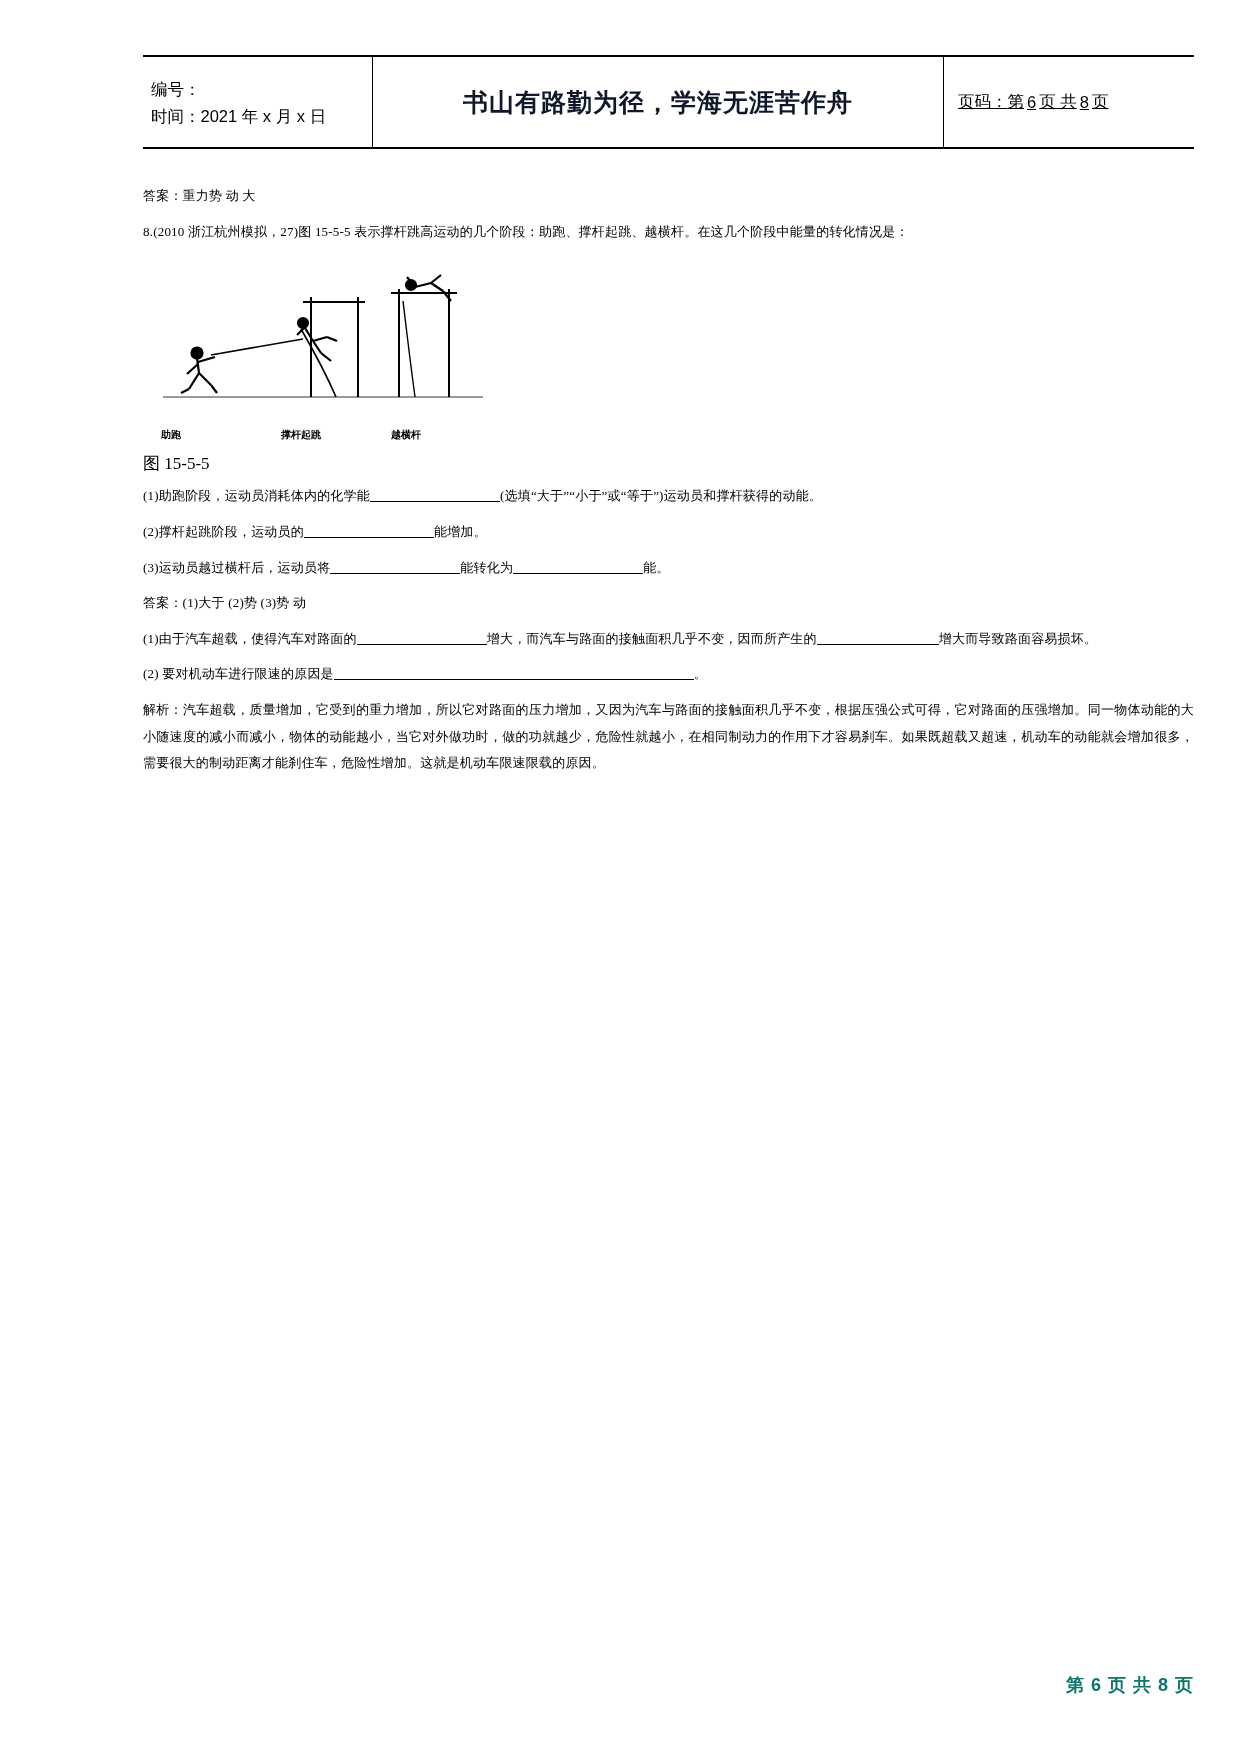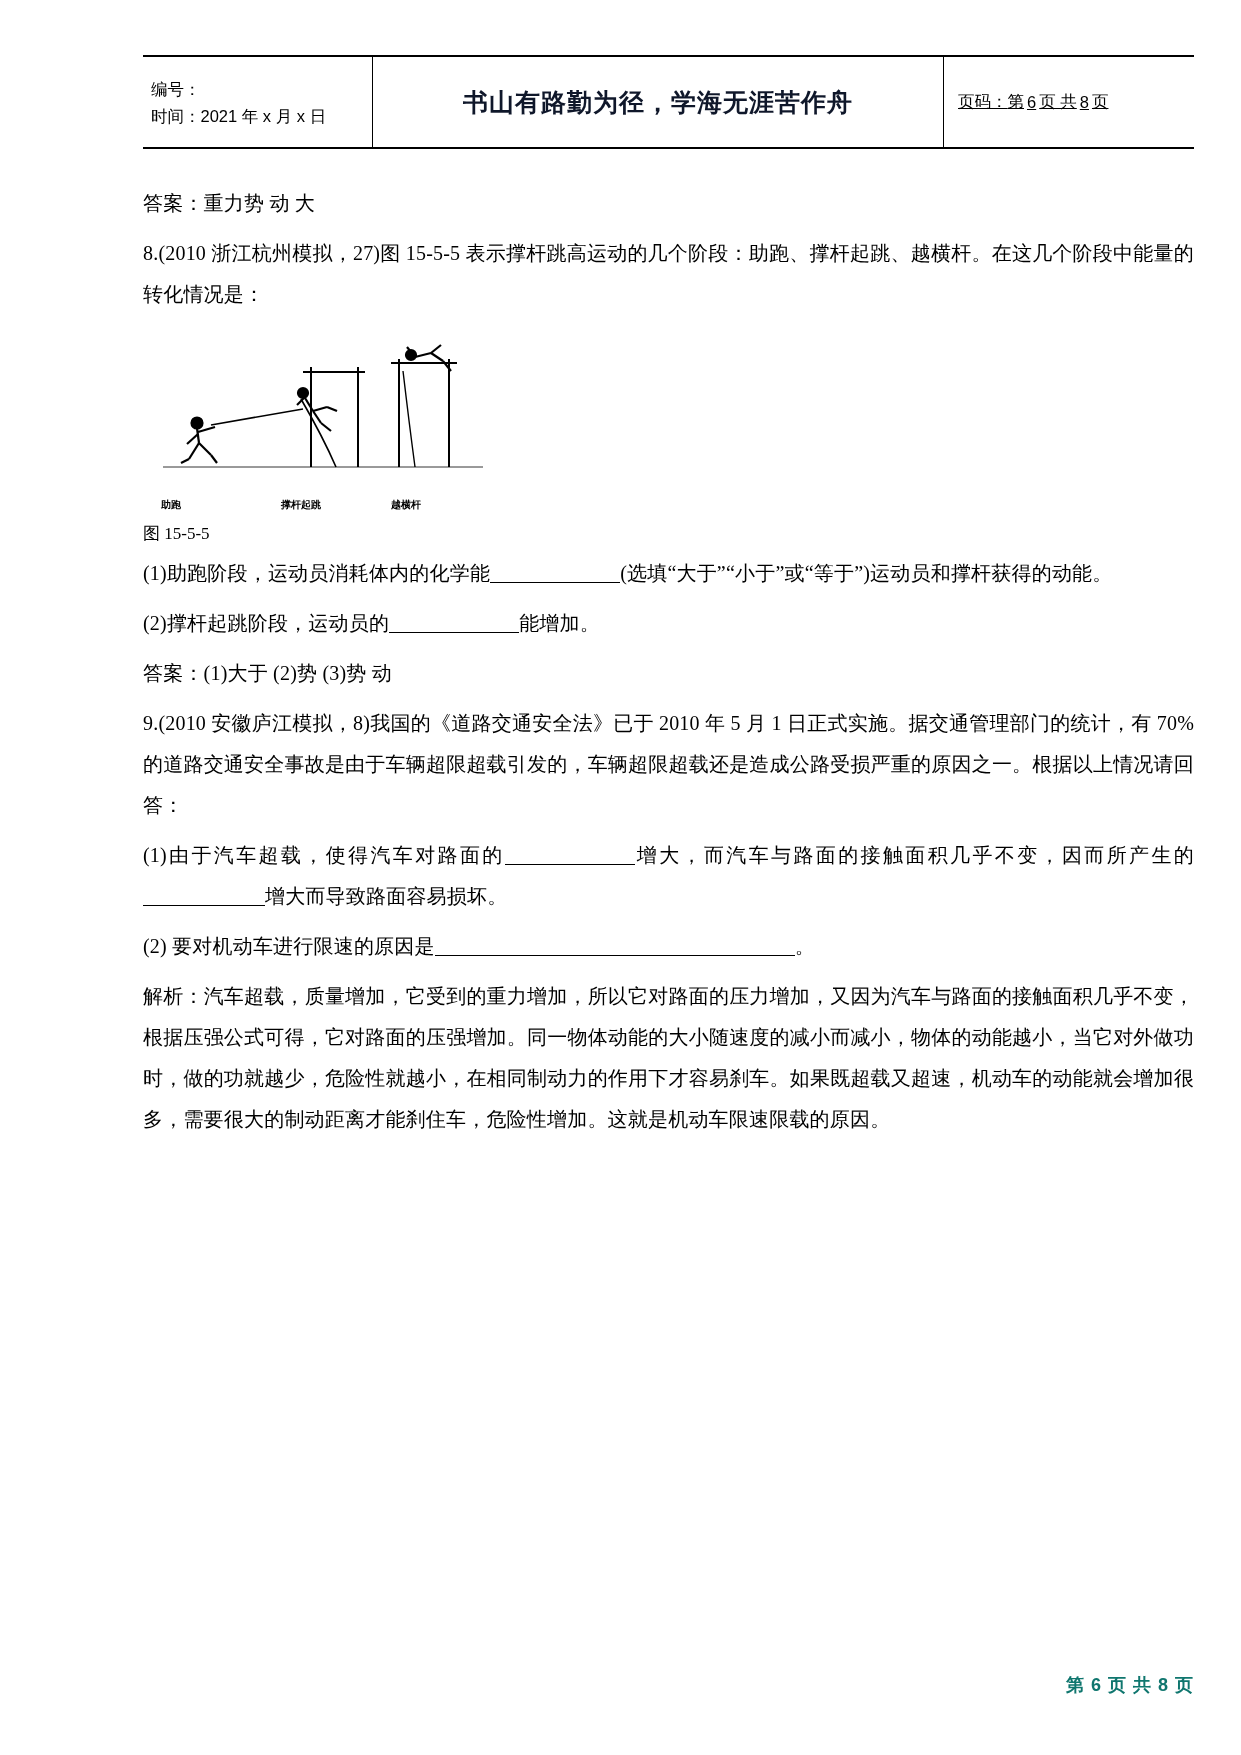--- a/index.html
+++ b/index.html
@@ -63,21 +63,21 @@
     padding-left: 14px;
     box-sizing: border-box;
     font-family: "Liberation Sans", "DejaVu Sans", sans-serif;
     font-size: 16.5px;
     text-decoration: underline;
   }
   .hr-num { padding: 0 3px; }
 
   
   .para {
-    font-size: 20px;
+    font-size: 13px;
     line-height: 2.05;
     text-align: justify;
     margin: 0 0 9px 0;
     letter-spacing: 0.2px;
   }
 
   .blank {
     display: inline-block;
     border-bottom: 1px solid #000;
     height: 1em;
@@ -210,25 +210,27 @@
   <div class="fig-label">图 15-5-5</div>
 
   <p class="para">
     <span>(1)助跑阶段，运动员消耗体内的化学能</span><span class="blank b-130"></span><span>(选填“大于”“小于”或“等于”)运动员和撑杆获得的动能。</span>
   </p>
 
   <p class="para">
     <span>(2)撑杆起跳阶段，运动员的</span><span class="blank b-130"></span><span>能增加。</span>
   </p>
 
+  <p class="para">
+    <span>(3)运动员越过横杆后，运动员将</span><span class="blank b-130"></span><span>能转化为</span><span class="blank b-130"></span><span>能。</span>
+  </p>
 
 
   <p class="para">答案：(1)大于 (2)势 (3)势 动</p>
 
-  <p class="para">9.(2010 安徽庐江模拟，8)我国的《道路交通安全法》已于 2010 年 5 月 1 日正式实施。据交通管理部门的统计，有 70%的道路交通安全事故是由于车辆超限超载引发的，车辆超限超载还是造成公路受损严重的原因之一。根据以上情况请回答：</p>
 
   <p class="para">
     <span>(1)由于汽车超载，使得汽车对路面的</span><span class="blank b-130"></span><span>增大，而汽车与路面的接触面积几乎不变，因而所产生的</span><span class="blank b-120"></span><span>增大而导致路面容易损坏。</span>
   </p>
 
   <p class="para">
     <span>(2) 要对机动车进行限速的原因是</span><span class="blank b-360"></span><span>。</span>
   </p>
 
   <p class="para">解析：汽车超载，质量增加，它受到的重力增加，所以它对路面的压力增加，又因为汽车与路面的接触面积几乎不变，根据压强公式可得，它对路面的压强增加。同一物体动能的大小随速度的减小而减小，物体的动能越小，当它对外做功时，做的功就越少，危险性就越小，在相同制动力的作用下才容易刹车。如果既超载又超速，机动车的动能就会增加很多，需要很大的制动距离才能刹住车，危险性增加。这就是机动车限速限载的原因。</p>

